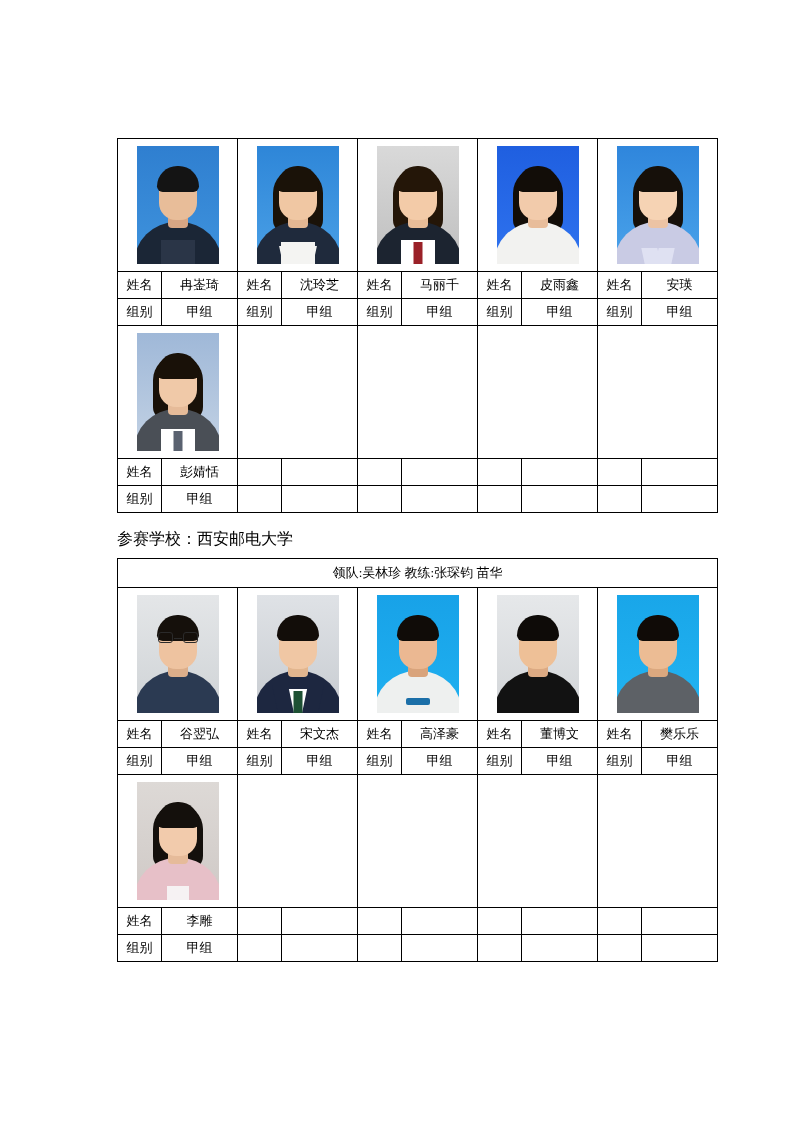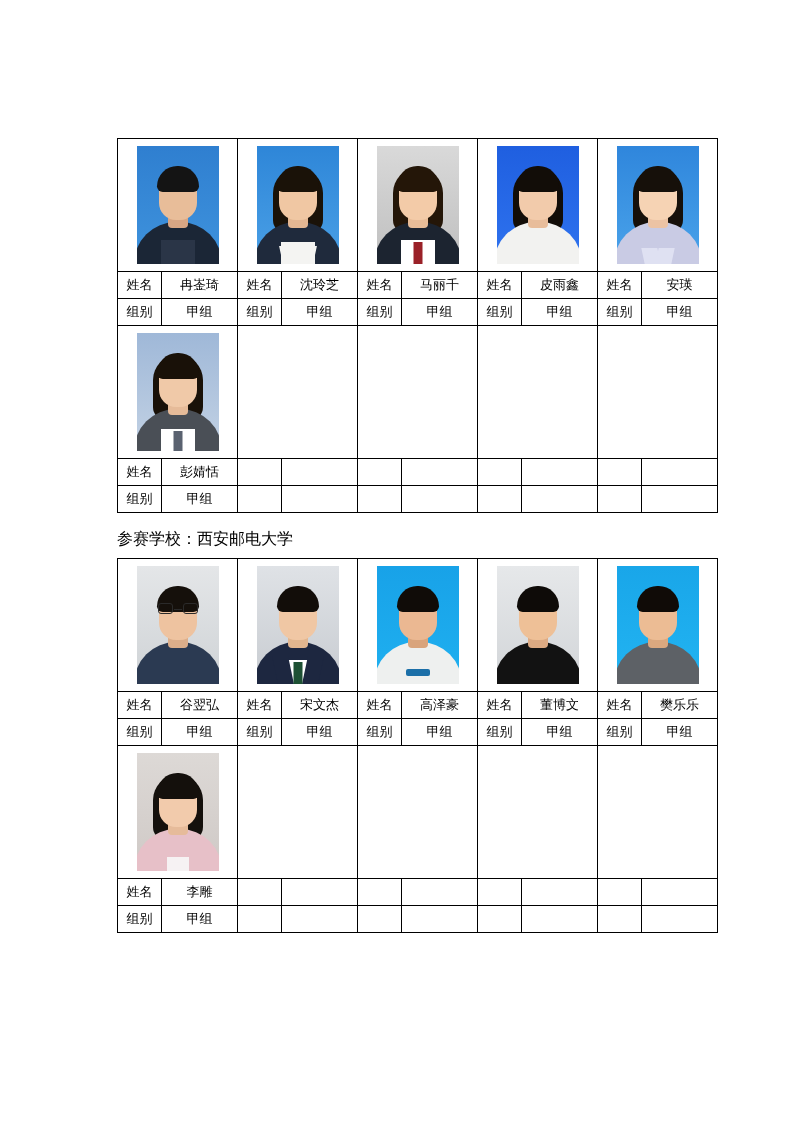--- a/index.html
+++ b/index.html
@@ -347,20 +347,23 @@
         <col style="width:44px">
           <col style="width:76px">
         <col style="width:44px">
           <col style="width:76px">
         <col style="width:44px">
           <col style="width:76px">
         <col style="width:44px">
           <col style="width:76px">
       </colgroup>
       <tbody>
+        <tr>
+          <td class="staff-cell" colspan="10">领队:吴林珍    教练:张琛钧    苗华</td>
+        </tr>
 
         <tr>
           <td class="photo-cell" colspan="2">
             <div class="photo">
               <div class="p-bg" style="background:linear-gradient(#e4e6e8,#cfd3d6);"></div>
               <div class="p-shoulders" style="background:#2b3a52;"></div>
               <div class="p-neck" style="background:#dcae8a;"></div>
               <div class="p-head" style="background:#eec3a0;"></div>
               <div class="p-hair" style="background:#15100b;"></div>
               <div class="p-glasses-l"></div>

